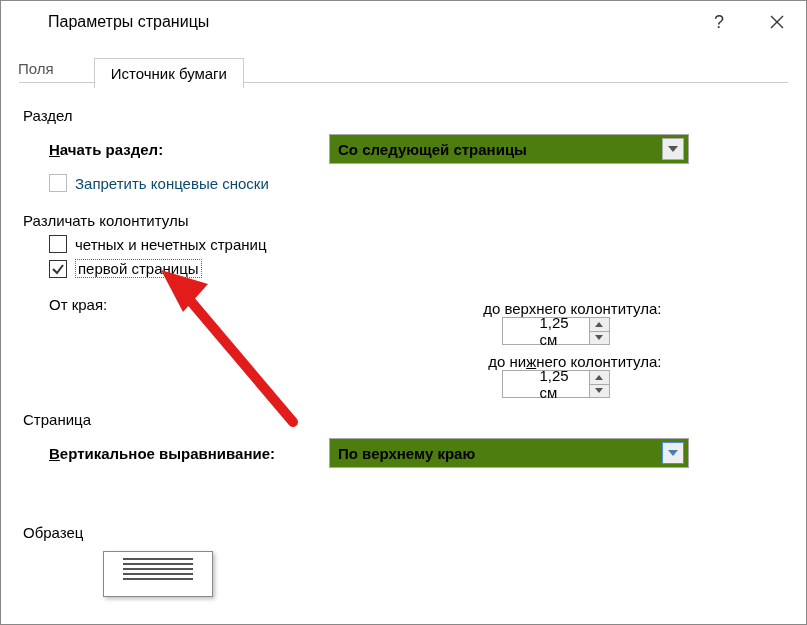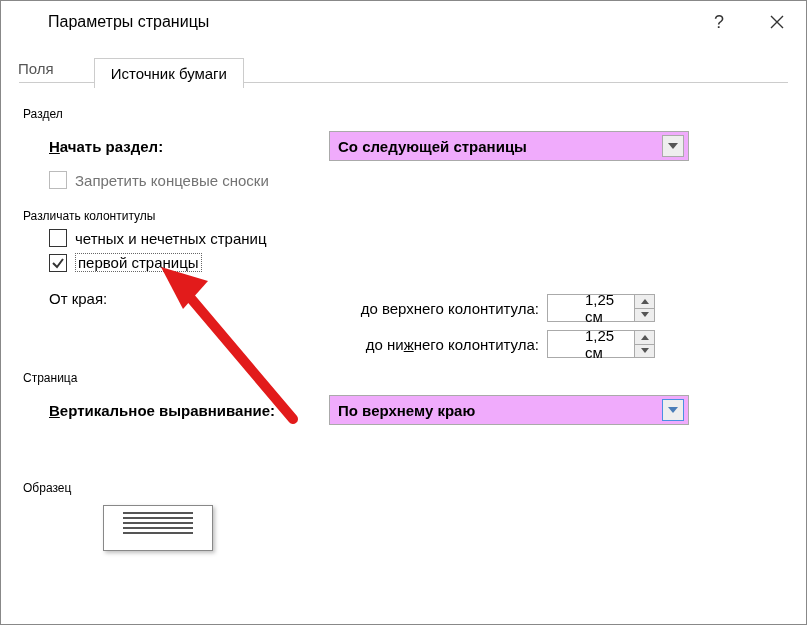--- a/index.html
+++ b/index.html
@@ -77,21 +77,21 @@
     z-index: 2;
     top: 5px;
   }
   .content {
     padding: 10px 22px 0 22px;
   }
   .group {
     margin-top: 14px;
   }
   .group-title {
-    font-size: 12px;
+    font-size: 15px;
     margin-bottom: 6px;
   }
   .group-body {
     padding-left: 26px;
   }
   .row {
     display: flex;
     align-items: center;
     margin: 10px 0;
     font-weight: bold;
@@ -102,21 +102,21 @@
   .underline {
     text-decoration: underline;
     text-decoration-skip-ink: none;
   }
   .combo {
     display: flex;
     align-items: center;
     justify-content: space-between;
     height: 30px;
     border: 1px solid #aaa;
-    background: #f0abfc;
+    background: #4d7c0f;
     padding: 0 4px 0 8px;
     font-size: 15px;
     flex: 1;
     max-width: 360px;
   }
   .combo-wide { max-width: 360px; }
   .combo-arrow {
     width: 22px;
     height: 22px;
     border: 1px solid #aaa;
@@ -136,29 +136,30 @@
     width: 18px;
     height: 18px;
     border: 1px solid #333;
     display: flex;
     align-items: center;
     justify-content: center;
     background: #fff;
   }
   .cb.disabled { border-color: #bbb; }
   .cb svg { display:block; }
-  .disabled-text { color: #737373; }
+  .disabled-text { color: #0c4a6e; }
   .focus-box {
     border: 1px dotted #666;
     padding: 0 2px;
   }
   .field-row {
     display:flex;
     align-items:center;
     margin: 8px 0;
+    flex-direction: column;
   }
   .field-label {
     text-align:right;
   }
   .spinner {
     display:flex;
     align-items:stretch;
     border:1px solid #aaa;
     height:28px;
     width:108px;

